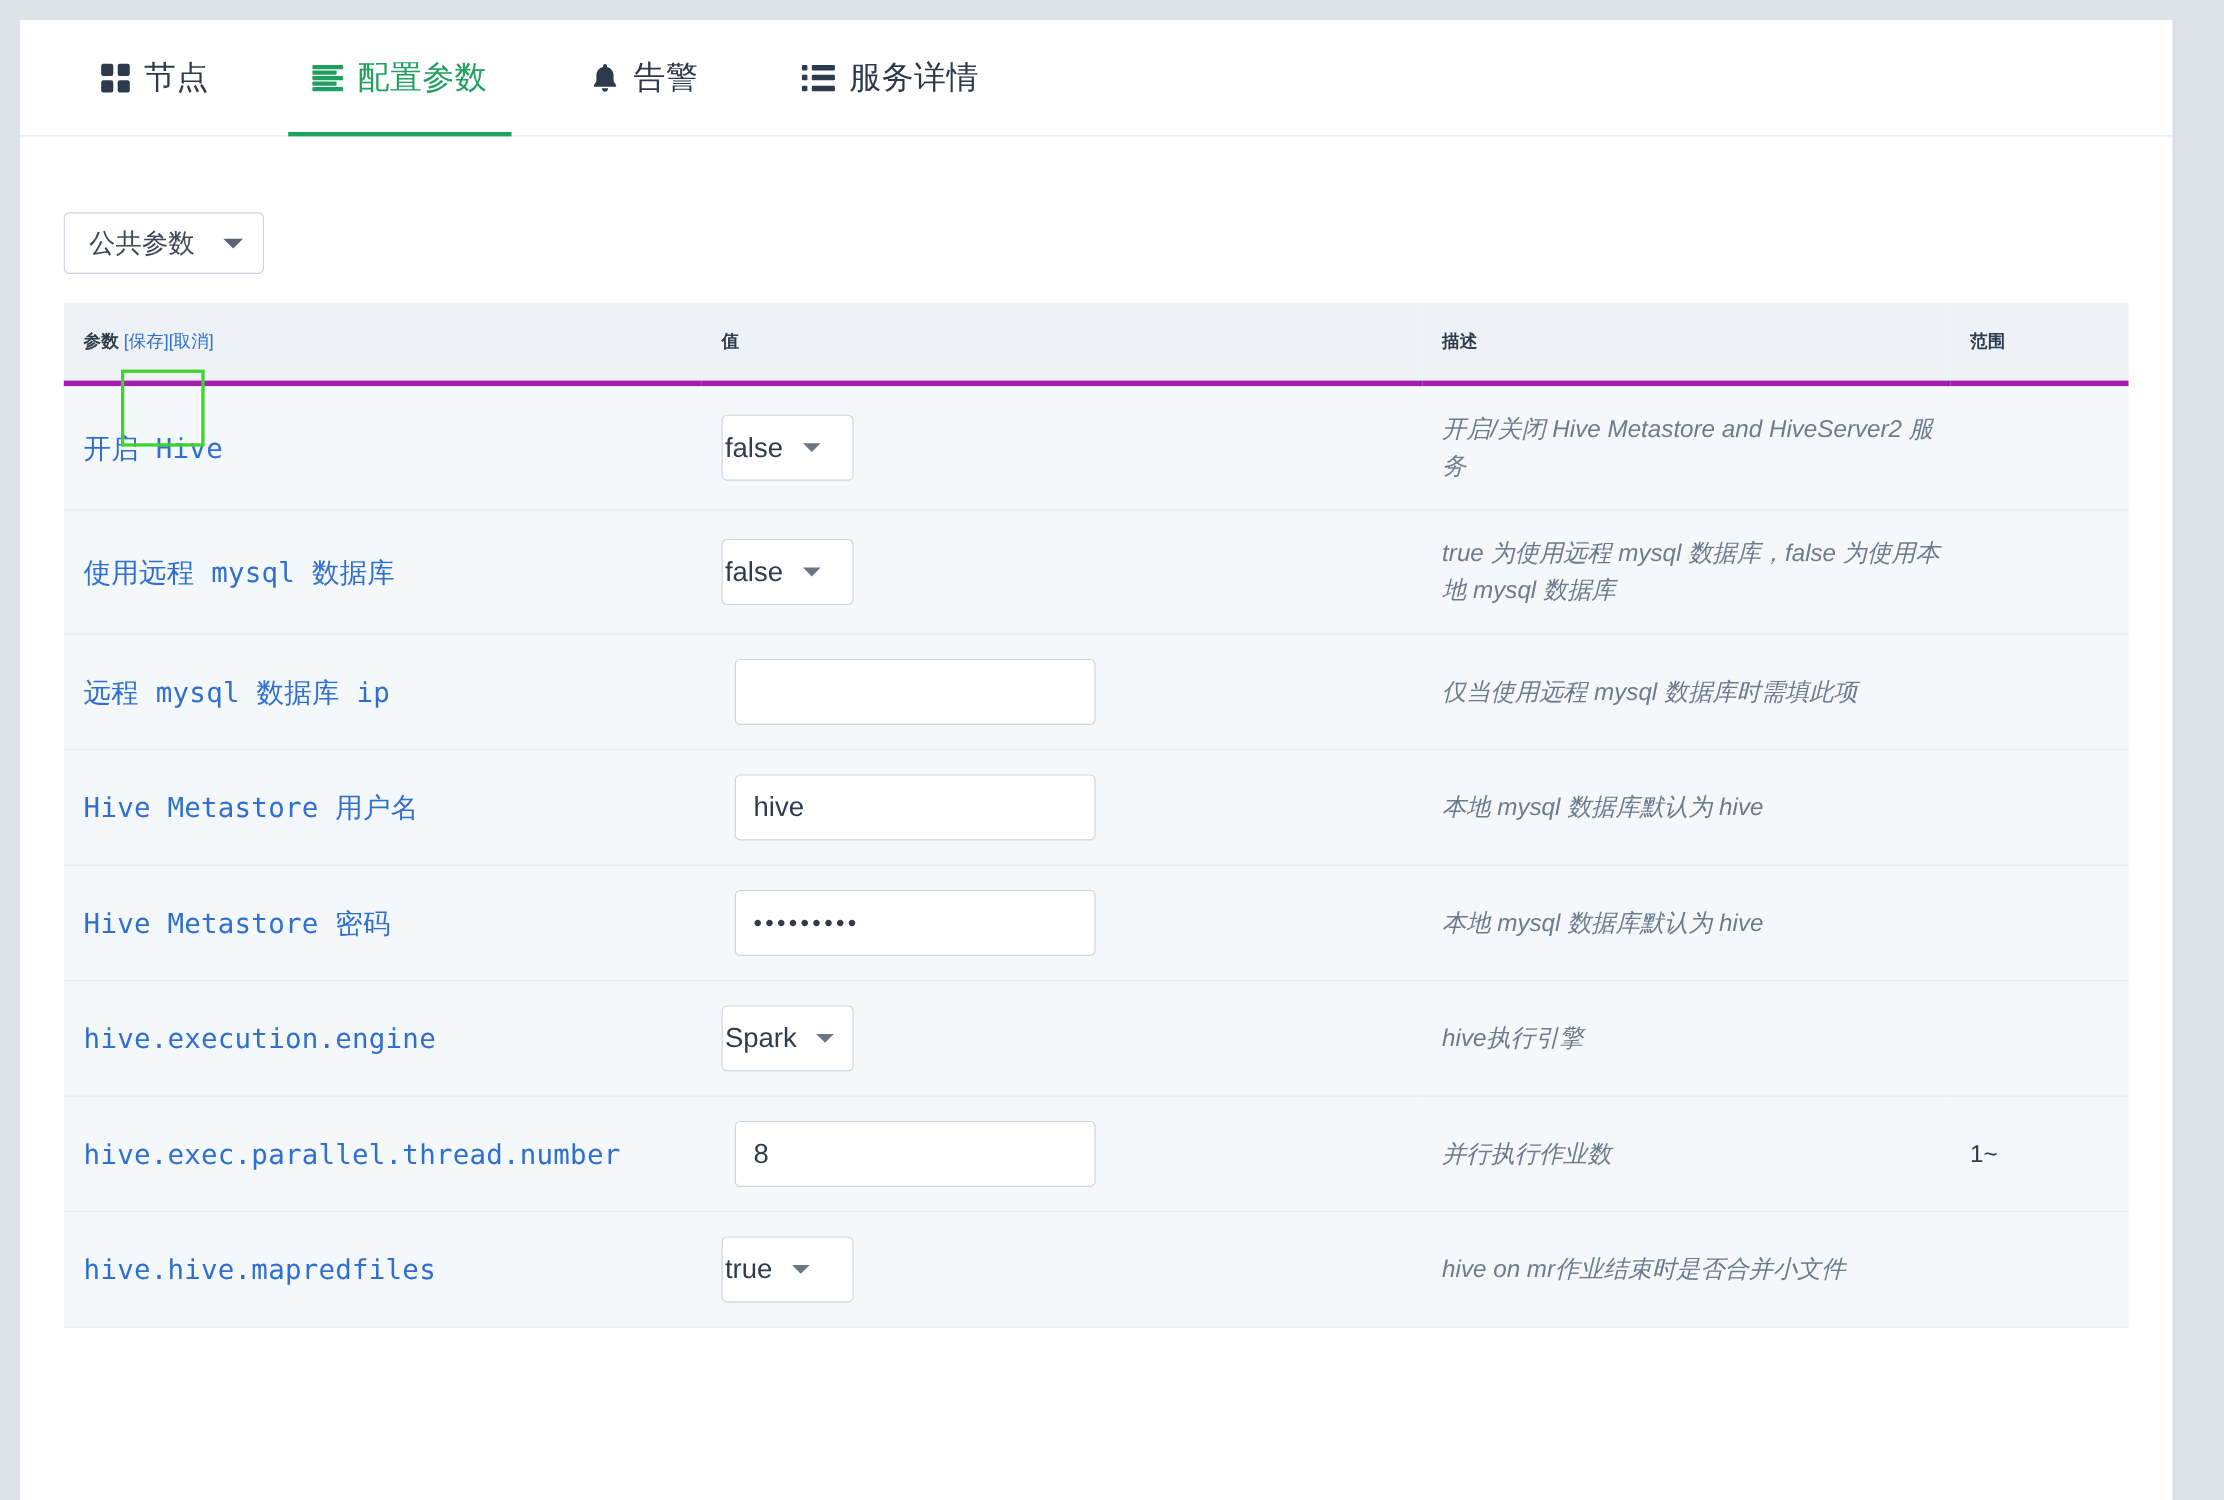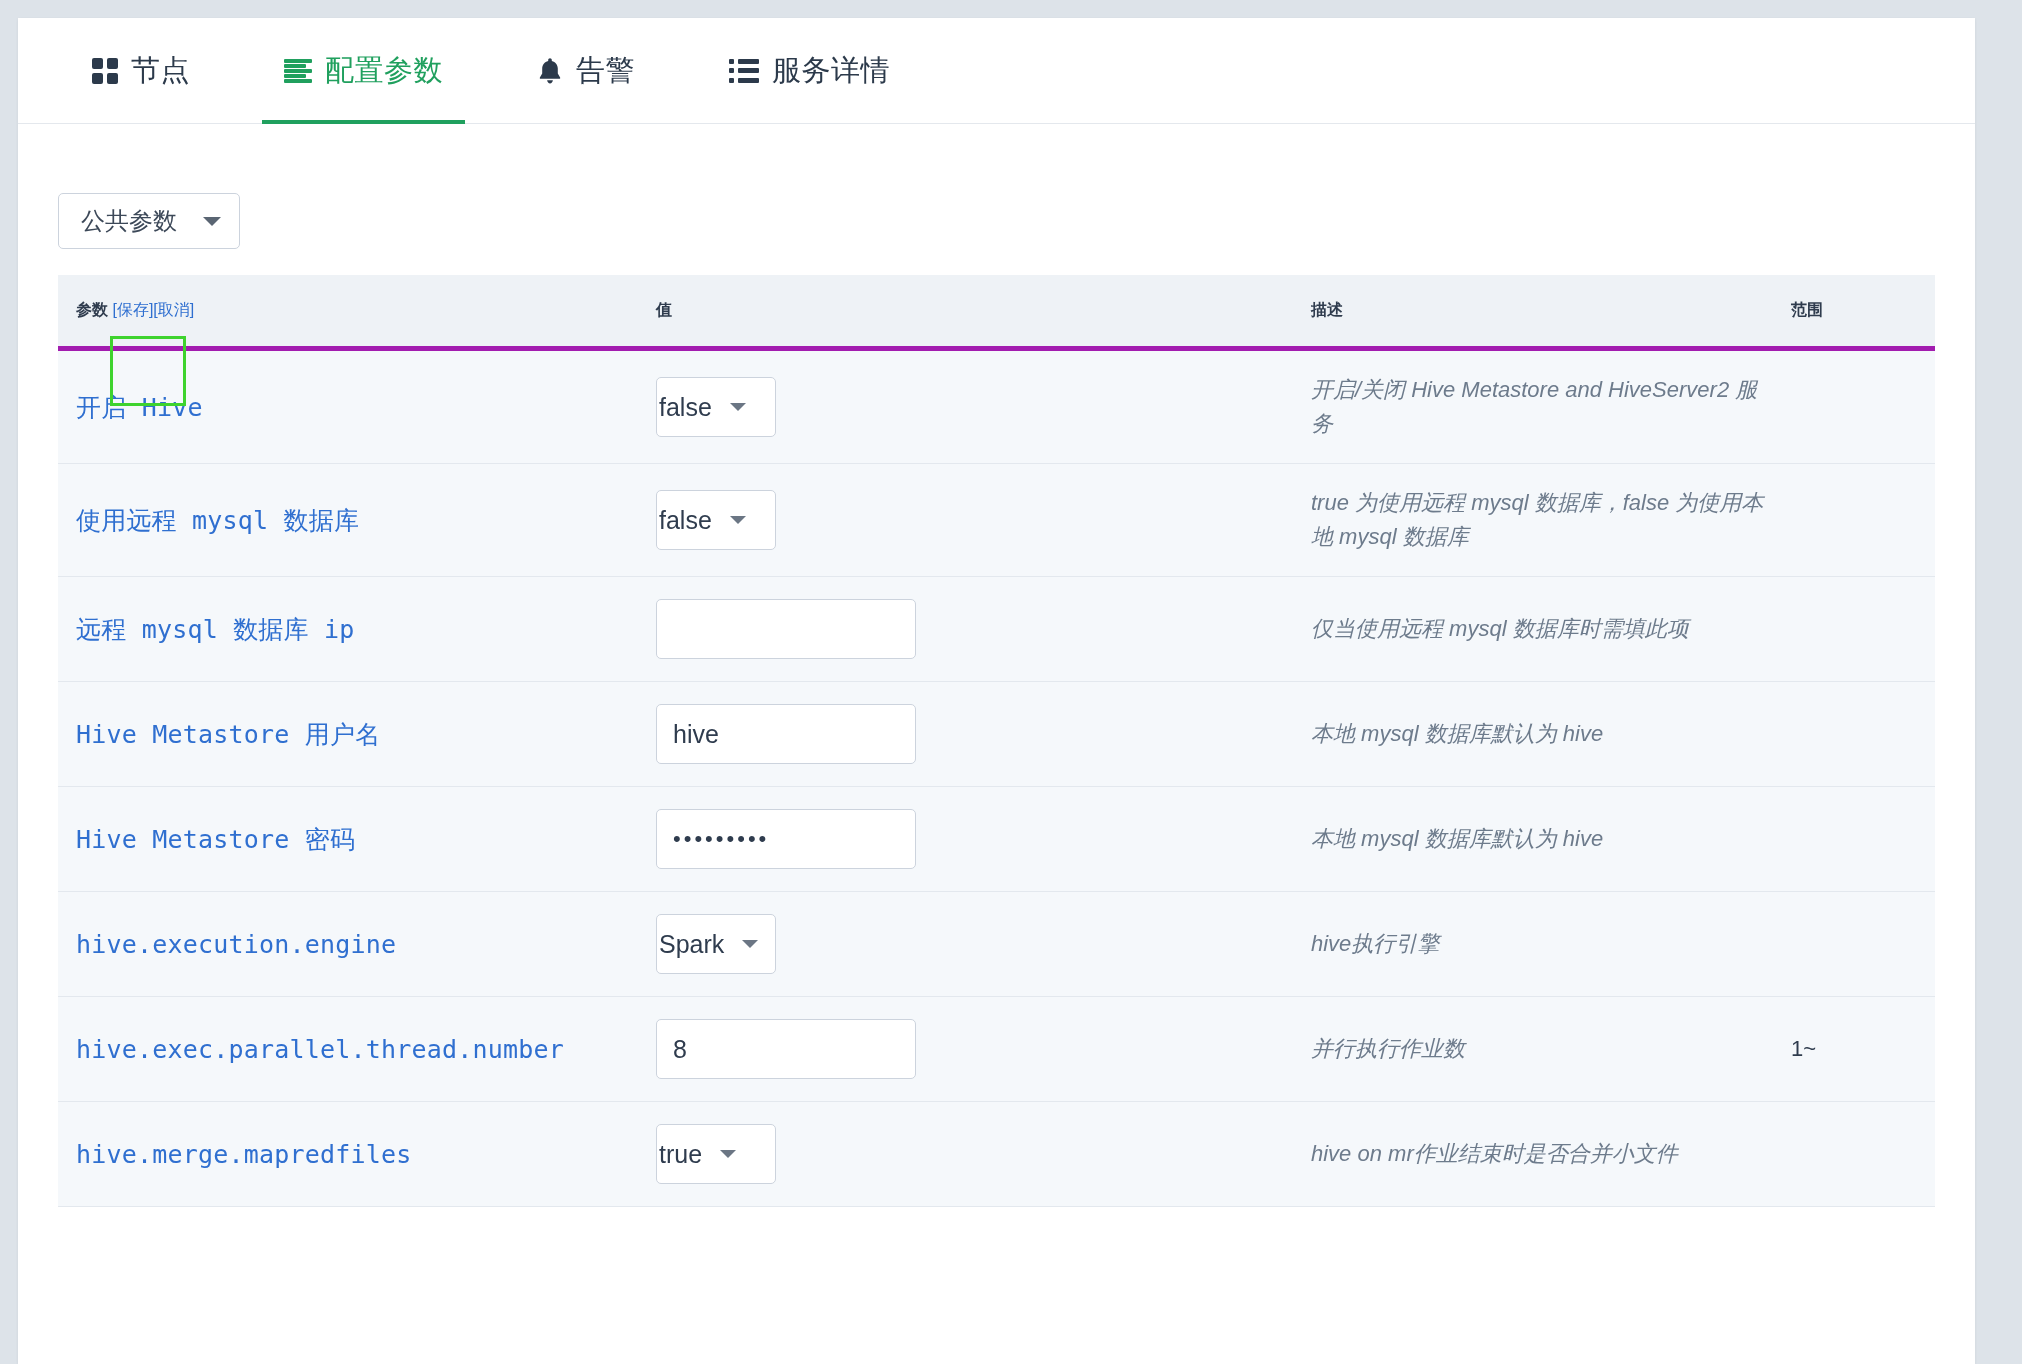--- a/index.html
+++ b/index.html
@@ -157,30 +157,31 @@
     font-style: italic;
     font-size: 22px;
     color: #6d7b8c;
     line-height: 1.55;
     padding-right: 22px;
   }
   .prange { font-size: 22px; color: #2f3c4e; }
 
   .txtin {
     box-sizing: border-box;
-    width: 260px;
+    width: 328px;
     height: 60px;
     border: 1px solid #ccd3dd;
     border-radius: 5px;
     background: #fff;
     font-size: 25px;
     color: #2f3c4e;
     padding: 0 16px;
     font-family: "Liberation Sans", sans-serif;
     outline: none;
+    margin-left: 12px;
   }
   .txtin.pw { letter-spacing: 3px; font-size: 22px; }
   .cell-sel {
     display: inline-flex;
     align-items: center;
     box-sizing: border-box;
     height: 60px;
     min-width: 120px;
     border: 1px solid #ccd3dd;
     border-radius: 5px;
@@ -359,21 +360,21 @@
               <td class="pdesc">hive执行引擎</td>
               <td class="prange"></td>
             </tr>
             <tr>
               <td><span class="pname">hive.exec.parallel.thread.number</span></td>
               <td><input type="text" class="txtin" value="8" style=""></td>
               <td class="pdesc">并行执行作业数</td>
               <td class="prange">1~</td>
             </tr>
             <tr>
-              <td><span class="pname">hive.merge.mapredfiles</span></td>
+              <td><span class="pname">hive.hive.mapredfiles</span></td>
               <td><span class="cell-sel">
                   <span class="cv">true</span>
                   <span class="caret"></span>
                 </span></td>
               <td class="pdesc">hive on mr作业结束时是否合并小文件</td>
               <td class="prange"></td>
             </tr>
           </tbody>
       </table>
 

